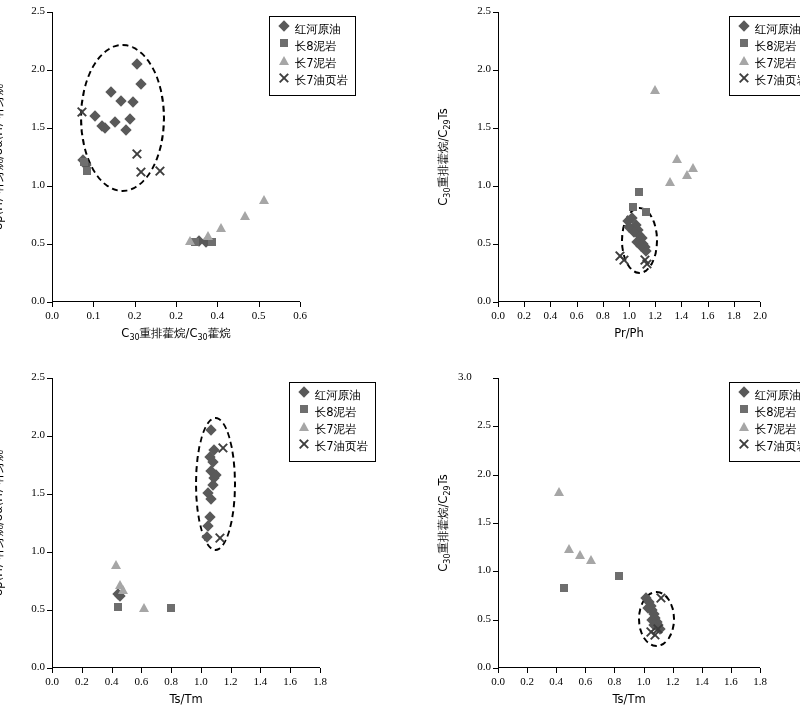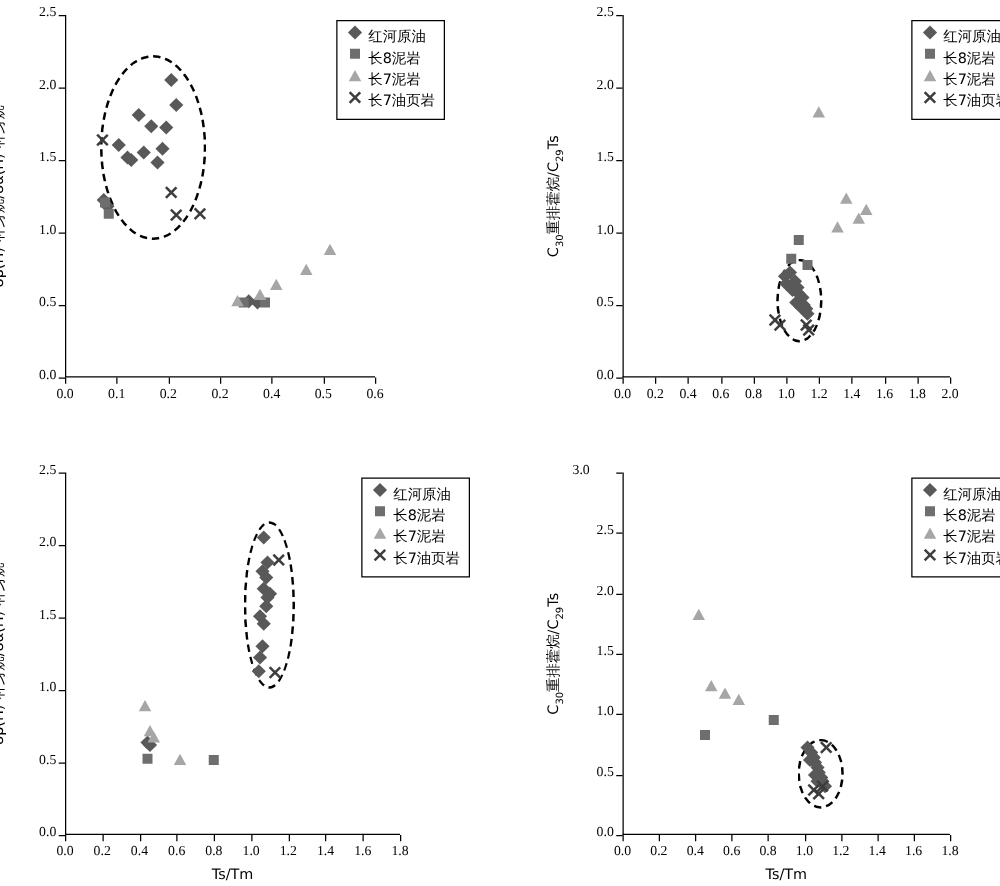--- a/index.html
+++ b/index.html
@@ -53,20 +53,21 @@
       <div class="tick" style="left: -5px; top: 232px; width: 5px; height: 1px;"></div>
       <div class="ticklabel" style="left: -40px; top: 224px; width: 33px; text-align: right;">0.5</div>
       <div class="tick" style="left: -5px; top: 174px; width: 5px; height: 1px;"></div>
       <div class="ticklabel" style="left: -40px; top: 166px; width: 33px; text-align: right;">1.0</div>
       <div class="tick" style="left: -5px; top: 116px; width: 5px; height: 1px;"></div>
       <div class="ticklabel" style="left: -40px; top: 108px; width: 33px; text-align: right;">1.5</div>
       <div class="tick" style="left: -5px; top: 58px; width: 5px; height: 1px;"></div>
       <div class="ticklabel" style="left: -40px; top: 50px; width: 33px; text-align: right;">2.0</div>
       <div class="tick" style="left: -5px; top: 0px; width: 5px; height: 1px;"></div>
       <div class="ticklabel" style="left: -40px; top: -8px; width: 33px; text-align: right;">2.5</div>
+      <div class="axistitle" style="left: 0px; width: 248px; top: 314px; font-family: &quot;DejaVu Sans&quot;, sans-serif;">C<sub>30</sub>重排藿烷/C<sub>30</sub>藿烷</div>
       <div class="ylabelwrap" style="left: -46px; top: 145px; transform: rotate(-90deg) translate(-50%, -100%);">
         <div style="font-size: 11.5px; white-space: nowrap; font-family: &quot;DejaVu Sans&quot;, sans-serif;">8β(H)-补身烷/8α(H)-补身烷</div>
       </div>
       <div class="ellipse" style="left: 27.6933px; top: 32.48px; width: 81.0133px; height: 143.84px;"></div>
       <div class="pt" style="left: 27px; top: 144.48px;">
         <div class="m-diamond"></div>
       </div>
       <div class="pt" style="left: 29.8933px; top: 149.12px;">
         <div class="m-diamond"></div>
       </div>
@@ -204,20 +205,21 @@
       <div class="tick" style="left: -5px; top: 232px; width: 5px; height: 1px;"></div>
       <div class="ticklabel" style="left: -40px; top: 224px; width: 33px; text-align: right;">0.5</div>
       <div class="tick" style="left: -5px; top: 174px; width: 5px; height: 1px;"></div>
       <div class="ticklabel" style="left: -40px; top: 166px; width: 33px; text-align: right;">1.0</div>
       <div class="tick" style="left: -5px; top: 116px; width: 5px; height: 1px;"></div>
       <div class="ticklabel" style="left: -40px; top: 108px; width: 33px; text-align: right;">1.5</div>
       <div class="tick" style="left: -5px; top: 58px; width: 5px; height: 1px;"></div>
       <div class="ticklabel" style="left: -40px; top: 50px; width: 33px; text-align: right;">2.0</div>
       <div class="tick" style="left: -5px; top: 0px; width: 5px; height: 1px;"></div>
       <div class="ticklabel" style="left: -40px; top: -8px; width: 33px; text-align: right;">2.5</div>
+      <div class="axistitle" style="left: 0px; width: 262px; top: 314px; font-family: &quot;DejaVu Sans&quot;, sans-serif;">Pr/Ph</div>
       <div class="ylabelwrap" style="left: -46px; top: 145px; transform: rotate(-90deg) translate(-50%, -100%);">
         <div style="font-size: 11.5px; white-space: nowrap; font-family: &quot;DejaVu Sans&quot;, sans-serif;">C<sub style="font-size:8px">30</sub>重排藿烷/C<sub style="font-size:8px">29</sub>Ts</div>
       </div>
       <div class="ellipse" style="left: 123.14px; top: 194.88px; width: 32.75px; height: 62.64px;"></div>
       <div class="pt" style="left: 125.69px; top: 204.8px;">
         <div class="m-diamond"></div>
       </div>
       <div class="pt" style="left: 129.62px; top: 202.48px;">
         <div class="m-diamond"></div>
       </div>

